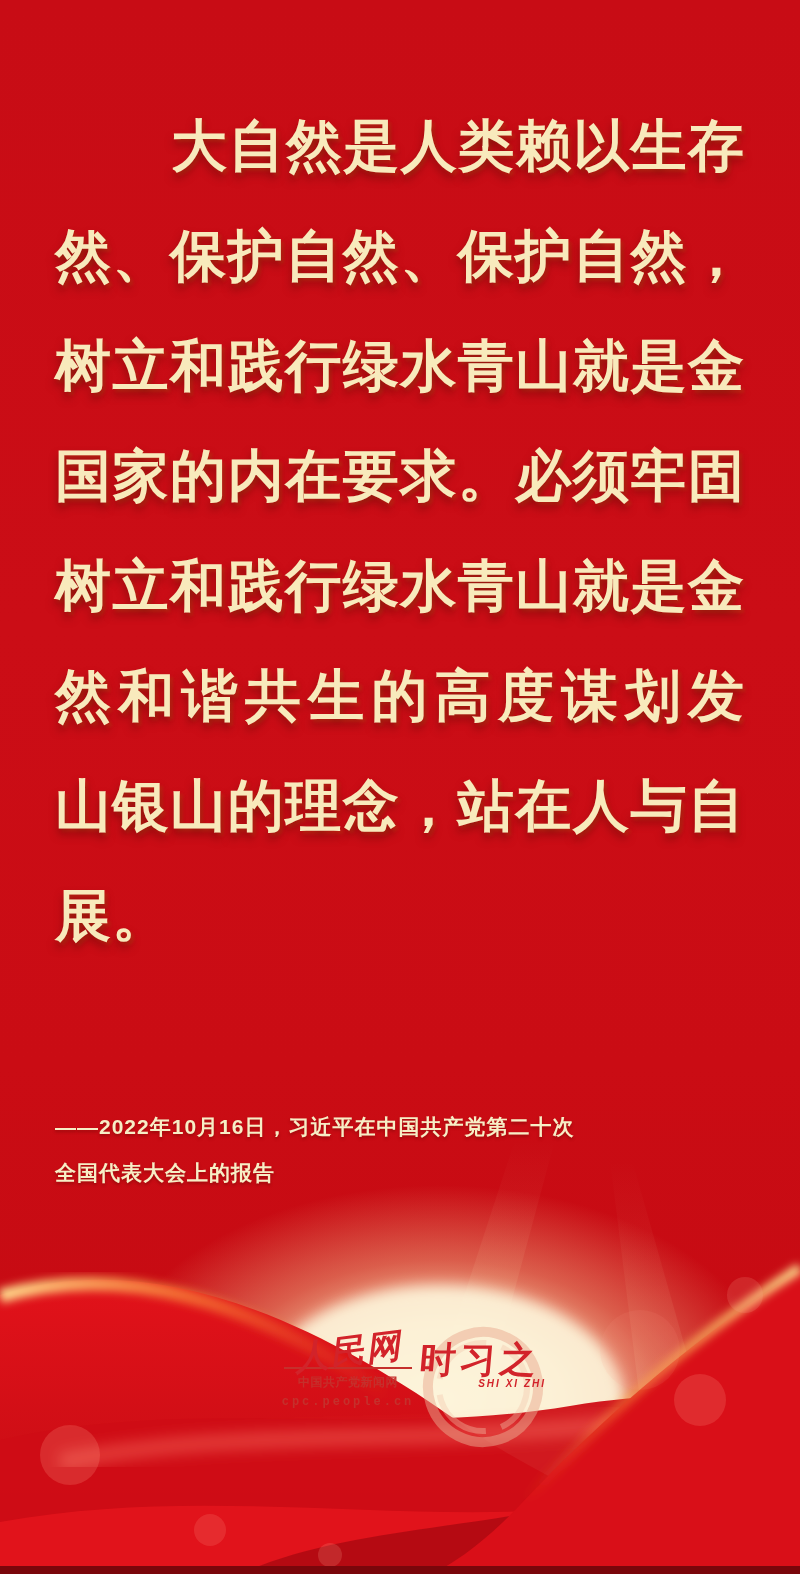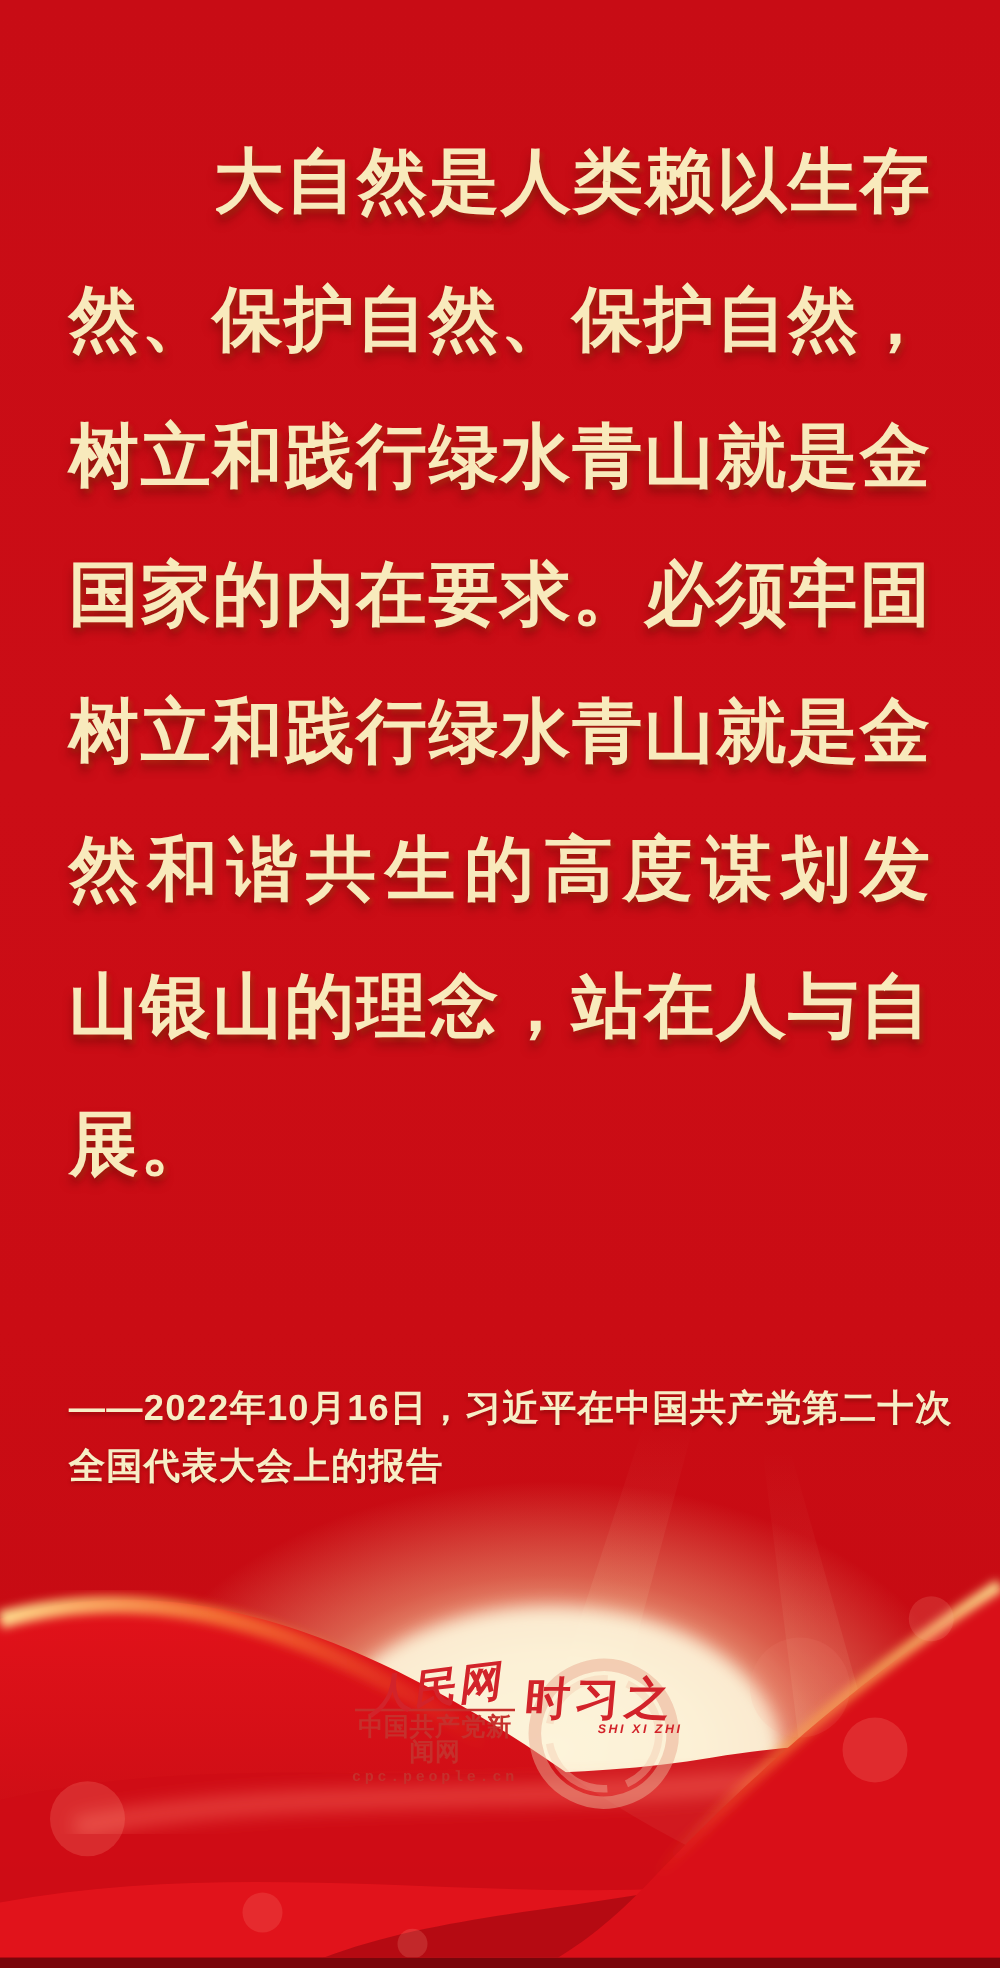--- a/index.html
+++ b/index.html
@@ -15,37 +15,37 @@
     letter-spacing:1px;text-align:justify;text-align-last:justify;
     text-shadow:0 6px 8px rgba(100,10,5,.55),3px 3px 3px rgba(180,90,20,.30);
     white-space:nowrap;
   }
   .q-line--first{text-indent:116px;}
   .q-line--last{text-align-last:left;}
   
   .attr{
     position:absolute;left:55px;right:55px;top:1104px;
     font-family:"Liberation Sans",sans-serif;font-weight:700;
-    color:#f7eec6;font-size:29px;line-height:46px;letter-spacing:1px;
+    color:#f7eec6;font-size:21px;line-height:46px;letter-spacing:1px;
     text-shadow:0 2px 3px rgba(100,10,5,.45);
   }
   .attr-line1{text-align:left;white-space:nowrap;}
   .attr-line2{text-align:left;}
   
   .bottom-art{position:absolute;left:0;top:1100px;width:800px;height:474px;}
   
   .footer{position:absolute;left:0;top:1318px;width:800px;height:130px;}
   .people-logo{position:absolute;left:281px;top:14px;width:134px;text-align:center;color:#c5302c;}
   .people-script{
     font-family:"DejaVu Serif",serif;font-style:italic;font-weight:700;
     font-size:34px;line-height:38px;color:#d2232a;transform:rotate(-7deg);
     letter-spacing:2px;margin-bottom:-3px;
   }
   .people-rule{height:2px;background:#c5302c;margin:0 3px 3px;}
-  .people-site{font-family:"Liberation Sans",sans-serif;font-size:20px;font-weight:800;line-height:20px;letter-spacing:.5px;}
+  .people-site{font-family:"Liberation Sans",sans-serif;font-size:12px;font-weight:800;line-height:20px;letter-spacing:.5px;}
   .people-url{font-family:Liberation Mono, monospace;font-size:12px;font-weight:800;line-height:18px;letter-spacing:3px;margin-top:1px;}
   .sxz-logo{position:absolute;left:420px;top:20px;width:130px;}
   .sxz-ring{position:absolute;left:-12px;top:-26px;}
   .sxz-title{
     position:relative;font-family:"DejaVu Serif",serif;font-weight:900;
     font-size:36px;line-height:42px;color:#d2232a;letter-spacing:4px;
     transform:skewX(-5deg);white-space:nowrap;
   }
   .sxz-sub{
     position:relative;font-family:"Liberation Sans",sans-serif;font-style:italic;

